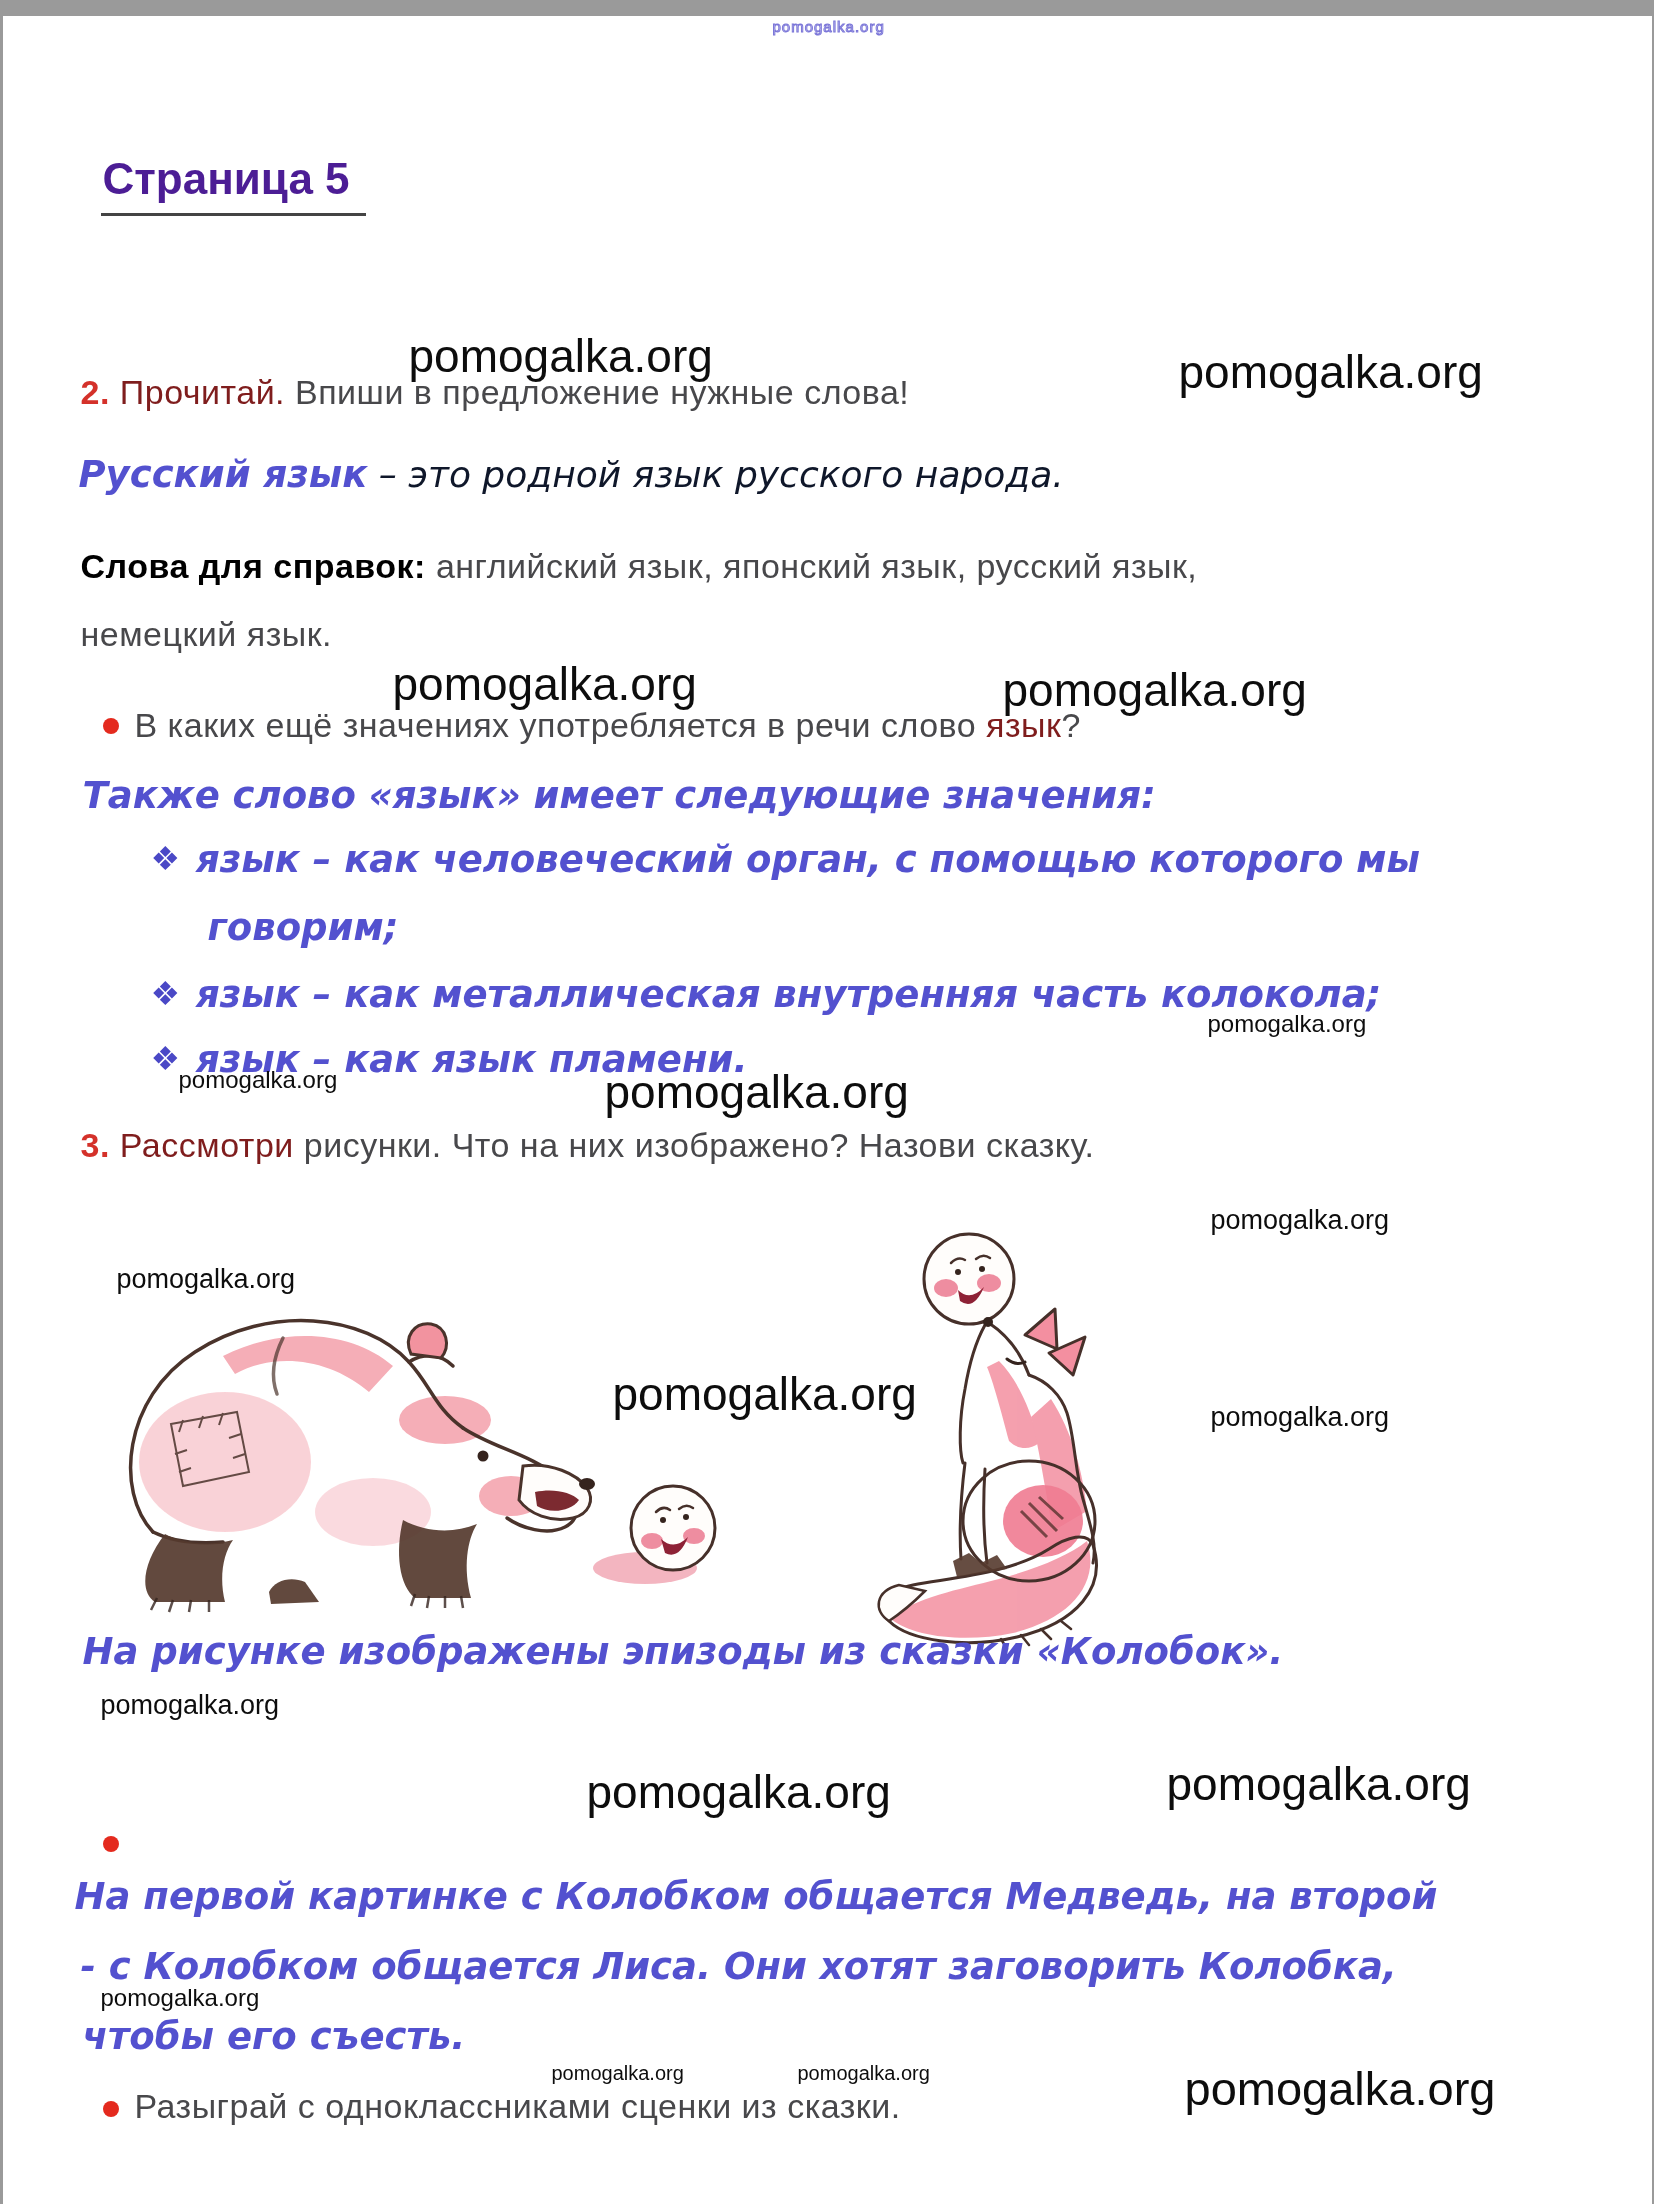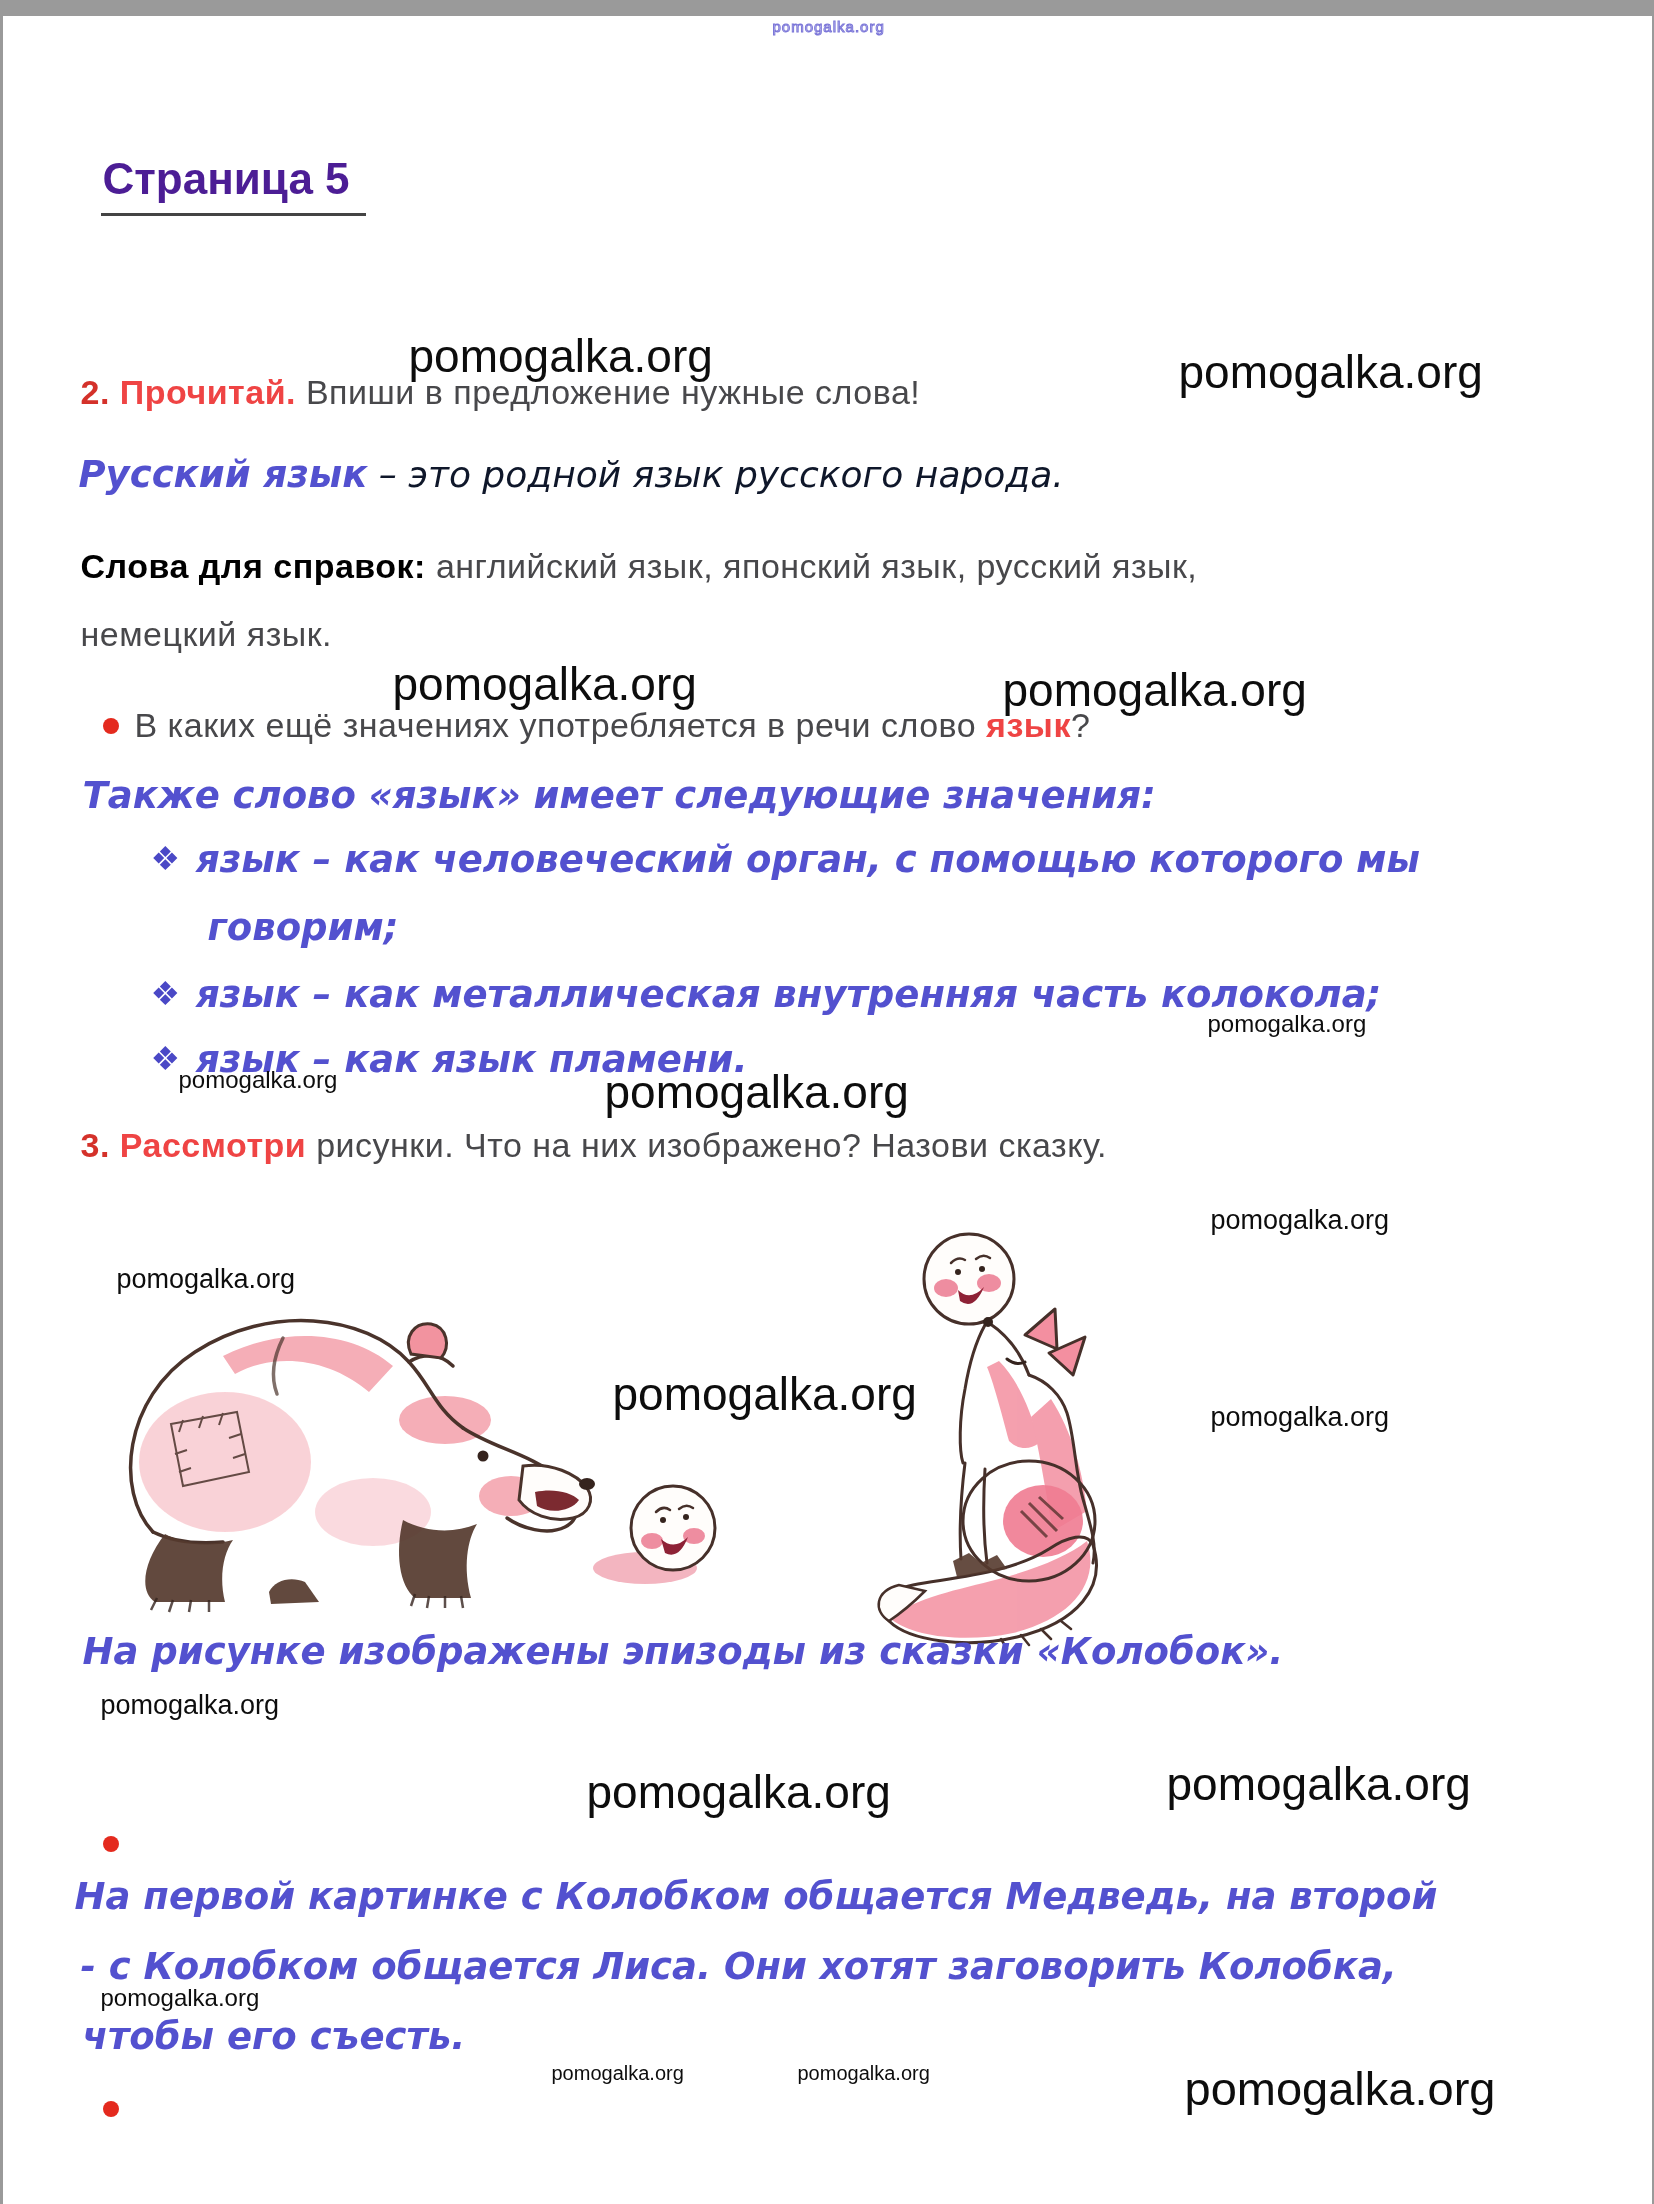--- a/index.html
+++ b/index.html
@@ -4,21 +4,21 @@
 <style>
   html,body{margin:0;padding:0;background:#9a9a9a;}
   .page{
     position:relative;width:1649px;height:2204px;margin:16px auto;
     background:#ffffff;overflow:hidden;
     font-family:"Liberation Sans",sans-serif;color:#454548;
   }
   .abs{position:absolute;white-space:nowrap;line-height:1.15;}
   .body-text{font-size:34px;color:#48484b;letter-spacing:.5px;}
   .num-red{color:#d4312a;font-weight:bold;}
-  .bold-dark{font-weight:bold;color:#ef4444;}
+  .bold-dark{font-weight:normal;color:#7f1d1d;}
   .red-label{color:#000000;font-weight:bold;}
   .title{
     font-size:44px;font-weight:bold;color:#4c1d95;
     border-bottom:3px solid #444;padding:0 16px 8px 2px;display:inline-block;
   }
   .blue{
     font-family:"DejaVu Sans",sans-serif;font-style:italic;font-weight:bold;
     color:#5351cf;font-size:37px;letter-spacing:0;
   }
   .blue-sub{font-family:"DejaVu Sans",sans-serif;font-style:italic;color:#0f172a;font-weight:normal;font-size:36px;}
@@ -192,16 +192,17 @@
 
   <div class="abs blue" style="left:72px;top:1860px;text-align:right;">На первой картинке с Колобком общается Медведь, на второй</div>
   <div class="abs blue" style="left:78px;top:1930px;">- с Колобком общается Лиса. Они хотят заговорить Колобка,</div>
   <div class="abs wm wm-sm" style="left:98px;top:1968px;">pomogalka.org</div>
   <div class="abs blue" style="left:80px;top:2000px;">чтобы его съесть.</div>
 
   <div class="abs wm wm-xs" style="left:549px;top:2046px;">pomogalka.org</div>
   <div class="abs wm wm-xs" style="left:795px;top:2046px;">pomogalka.org</div>
 
   <span class="bullet-dot" style="left:100px;top:2085px;"></span>
+  <div class="abs body-text" style="left:132px;top:2071px;">Разыграй с одноклассниками сценки из сказки.</div>
 
   <div class="abs wm" style="left:1182px;top:2046px;font-size:47px;">pomogalka.org</div>
 
 </div>
 
 </body></html>

